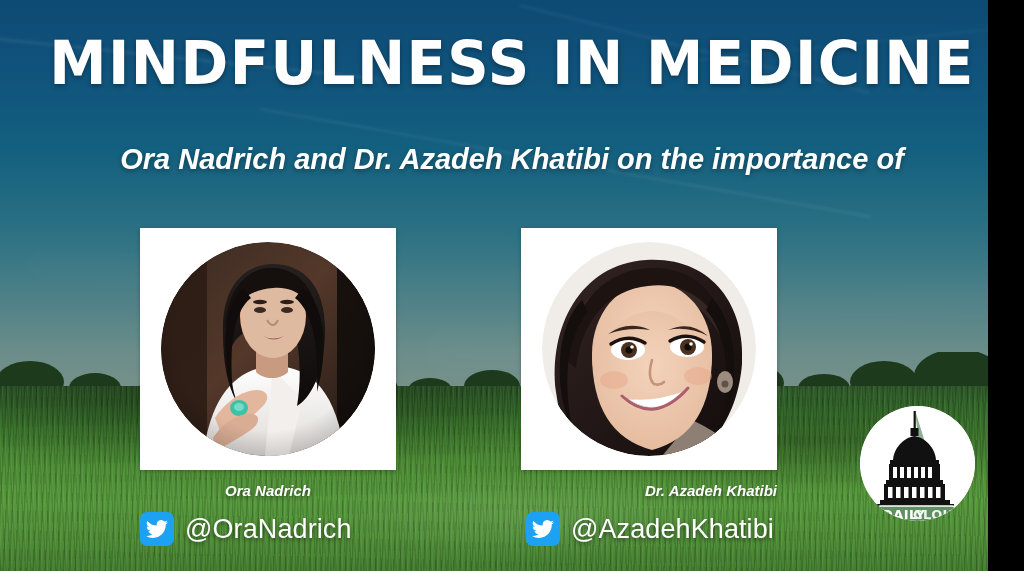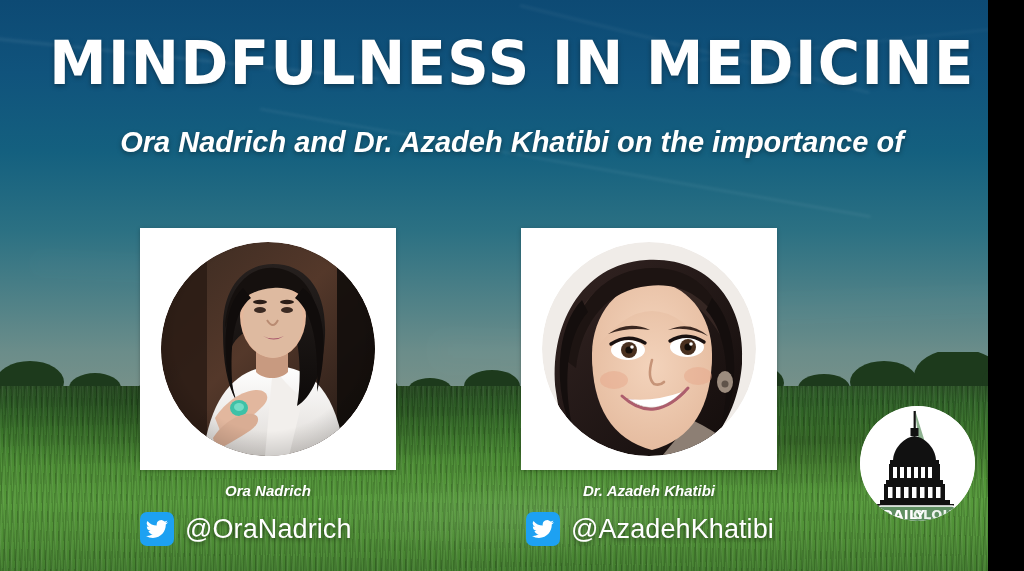--- a/index.html
+++ b/index.html
@@ -96,21 +96,21 @@
     letter-spacing: 1.5px;
     line-height: 62px;
     transform: scaleX(0.96);
     text-shadow: 0 2px 5px rgba(0,0,0,0.35);
     white-space: nowrap;
   }
 
   
   .subtitle {
     position: absolute;
-    left: 42px; top: 120px;
+    left: 42px; top: 137px;
     width: 940px;
     text-align: center;
     color: #ffffff;
     font-family: "Liberation Sans", sans-serif;
     font-style: italic;
     font-weight: bold;
     font-size: 29px;
     line-height: 45px;
     text-shadow: 0 2px 5px rgba(0,0,0,0.35);
   }
@@ -141,21 +141,21 @@
     position: absolute;
     color: #ffffff;
     font-family: "Liberation Sans", sans-serif;
     font-style: italic;
     font-weight: bold;
     font-size: 15px;
     white-space: nowrap;
     text-shadow: 0 2px 4px rgba(0,0,0,0.45);
   }
   .person-name.n1 { left: 140px; top: 482px; width: 256px; text-align: center; }
-  .person-name.n2 { left: 521px; top: 482px; width: 256px; text-align: center; }
+  .person-name.n2 { left: 521px; top: 482px; width: 256px; text-align: right; }
 
   .handle-row {
     position: absolute;
     display: flex;
     align-items: center;
     gap: 11px;
     white-space: nowrap;
   }
   .handle-row.h1 { left: 140px; top: 512px; }
   .handle-row.h2 { left: 519px; top: 512px; padding-left: 7px; }

